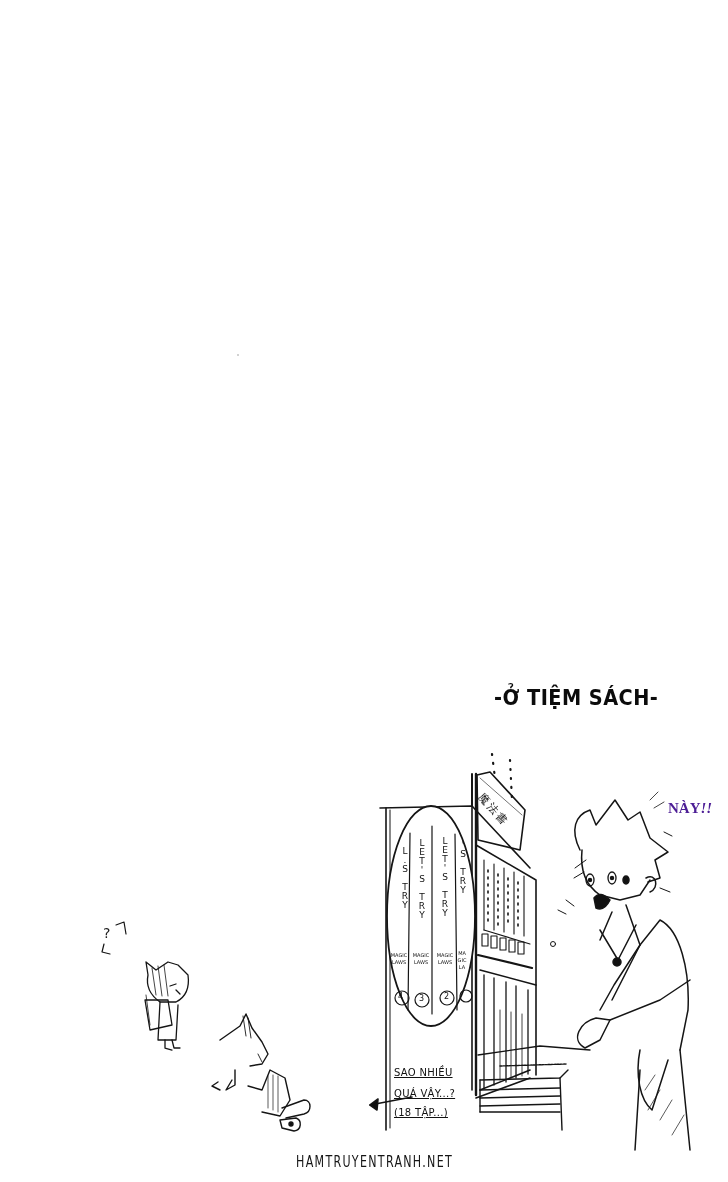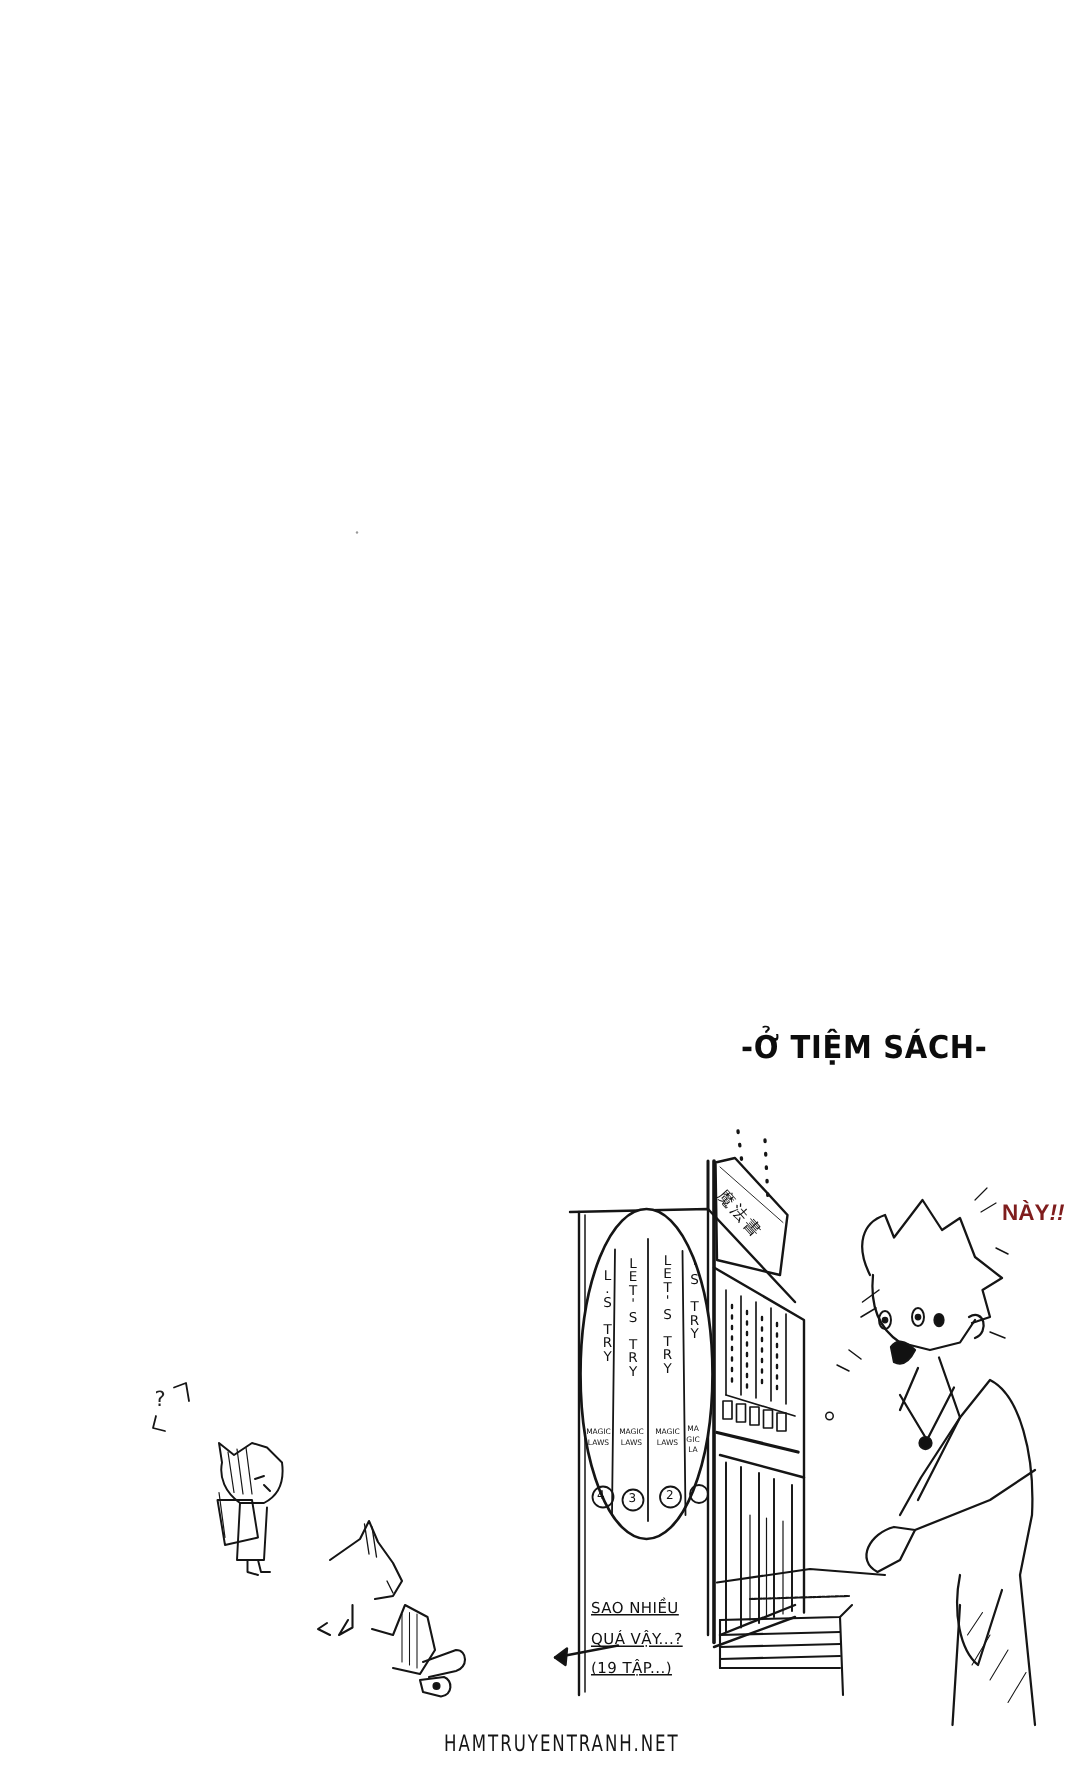--- a/index.html
+++ b/index.html
@@ -2,22 +2,22 @@
 <html><head>
   <meta charset="utf-8">
   <style>
     html, body { margin: 0; padding: 0; background: #ffffff; }
     body { width: 728px; height: 1182px; position: relative; overflow: hidden;
            font-family: "DejaVu Sans", sans-serif; color: #111; }
     .abs { position: absolute; }
     .scene-title { left: 494px; top: 686px; font-family: "DejaVu Sans", sans-serif;
       font-weight: bold; font-size: 21px; letter-spacing: 0.5px; color: #0c0c0c; white-space: nowrap;
       transform: scaleX(0.92); transform-origin: left top; }
-    .shout { left: 668px; top: 800px; font-family: Liberation Sans, sans-serif;
-      font-size: 15px; font-weight: bold; color: #7f1d1d; white-space: nowrap; }
+    .shout { left: 668px; top: 800px; font-family: Liberation Serif, serif;
+      font-size: 15px; font-weight: bold; color: #4c1d95; white-space: nowrap; }
     .shout .bang { font-style: italic; }
     .mutter { left: 394px; top: 1062px; font-family: "DejaVu Sans", sans-serif;
       font-size: 10px; line-height: 21px; color: #111; white-space: nowrap; letter-spacing: 0.3px; text-decoration: underline; }
     .watermark { left: 296px; top: 1153px; font-family: "DejaVu Sans Condensed", "DejaVu Sans", sans-serif;
       font-size: 15px; letter-spacing: 1.6px; color: #151515; white-space: nowrap;
       transform: scaleX(0.82); transform-origin: left top; }
     .question { left: 103px; top: 925px; font-size: 14px; color: #222; }
     svg.art { position: absolute; left: 0; top: 0; }
     .spine-label { font-family: "DejaVu Sans", sans-serif; }
   </style>
@@ -194,18 +194,18 @@
 
 <div class="abs scene-title">-Ở TIỆM SÁCH-</div>
 
 <div class="abs shout">
   <span>NÀY</span><span class="bang">!!</span>
 </div>
 
 <div class="abs mutter">
   <div>SAO NHIỀU</div>
   <div>QUÁ VẬY...?</div>
-  <div style="margin-top:-2px;">(19 TẬP...)</div>
+  <div style="margin-top:-2px;">(18 TẬP...)</div>
 </div>
 
 <div class="abs question">?</div>
 
 <div class="abs watermark">HAMTRUYENTRANH.NET</div>
 
 </body></html>

